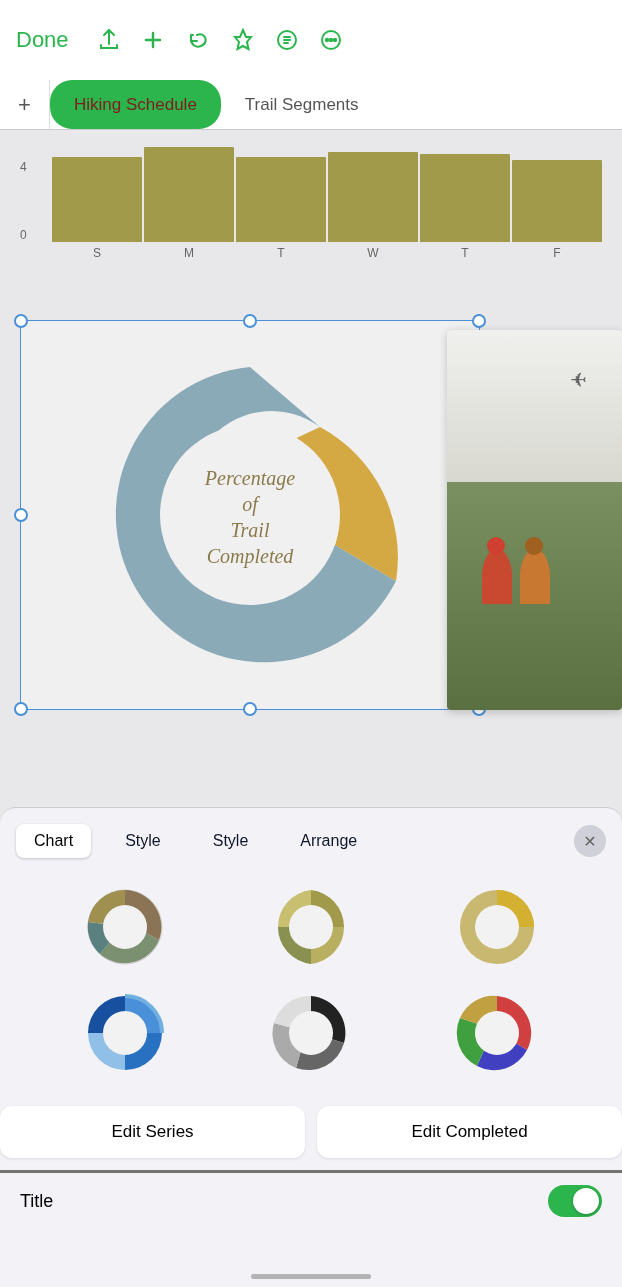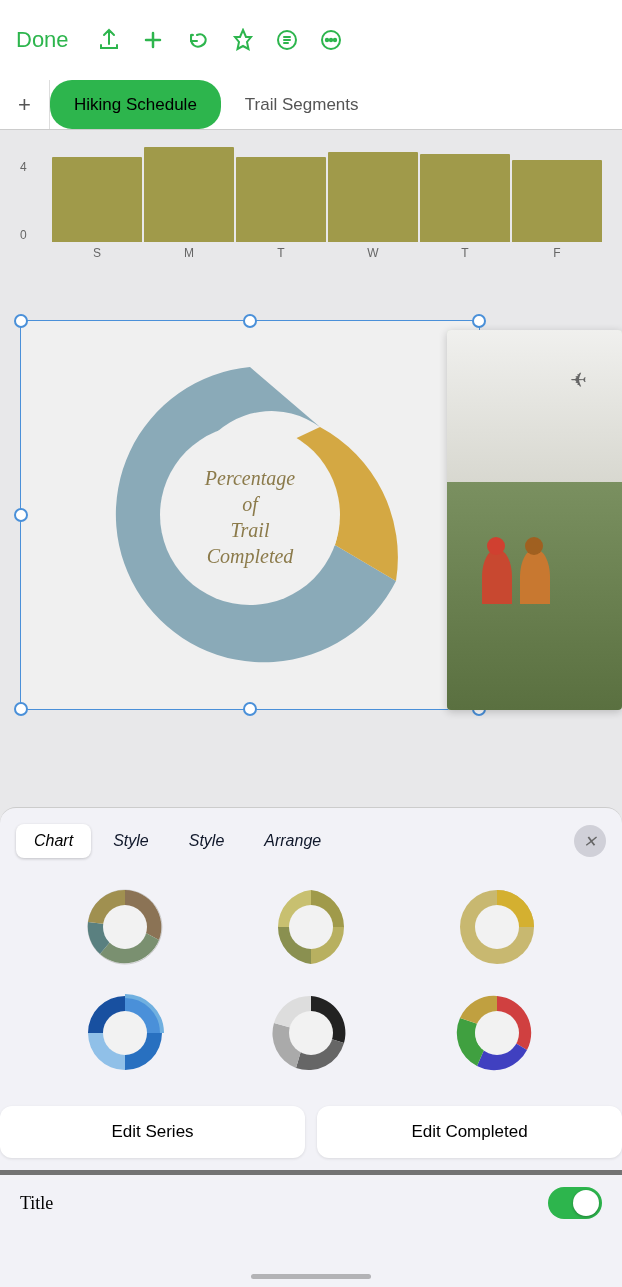--- a/index.html
+++ b/index.html
@@ -62,21 +62,21 @@
       display: flex;
       align-items: center;
       justify-content: center;
       padding: 0 24px;
       font-size: 17px;
       font-weight: 500;
       cursor: pointer;
     }
     .tab-item.active {
       background: #2db54d;
-      color: #000000;
+      color: #7f1d1d;
       border-radius: 22px;
     }
     .tab-item.inactive {
       color: #555;
       background: #fff;
       justify-content: center;
     }
 
     
     .chart-area {
@@ -242,22 +242,21 @@
       background: #f2f2f7;
       border-top: 1px solid #ccc;
       border-radius: 16px 16px 0 0;
     }
 
     
     .chart-tabs {
       display: flex;
       align-items: center;
       padding: 16px 16px 8px 16px;
-      gap: 4px;
-      font-style: italic;
+      gap: 16px;
     }
     .chart-tab {
       padding: 8px 18px;
       border-radius: 8px;
       font-size: 16px;
       font-weight: 500;
       cursor: pointer;
     }
     .chart-tab.active {
       background: #fff;
@@ -316,22 +315,21 @@
       cursor: pointer;
       box-shadow: 0 1px 3px rgba(0,0,0,0.1);
     }
 
     
     .title-row {
       display: flex;
       align-items: center;
       padding: 12px 20px;
       background: #f2f2f7;
-      border-top: 5px solid #737373;
-      font-family: Liberation Serif, serif;
+      border-top: 3px solid #737373;
     }
     .title-label {
       font-size: 18px;
       font-weight: 400;
       flex: 1;
       color: #000;
     }
     .toggle {
       width: 54px;
       height: 32px;

